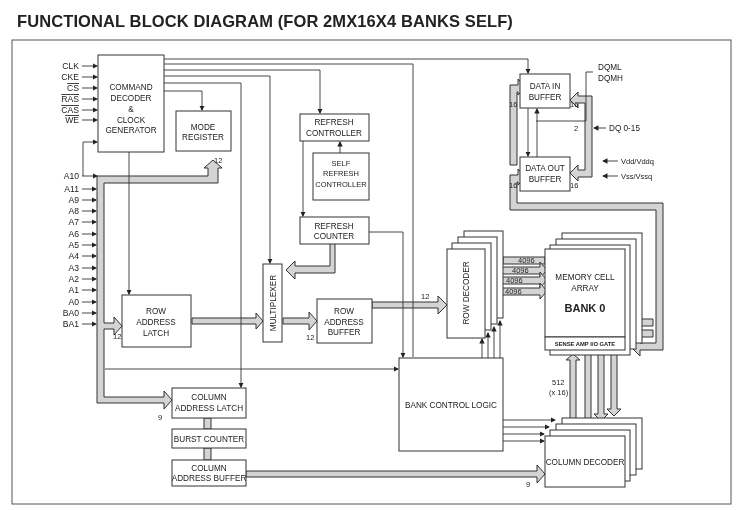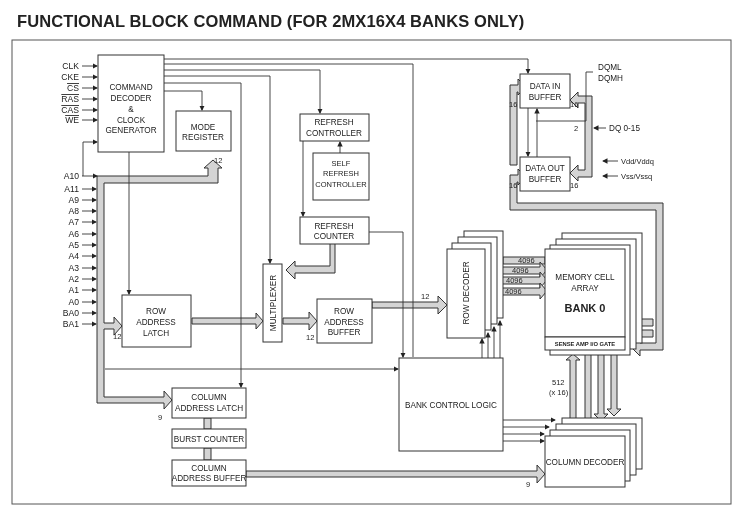--- a/index.html
+++ b/index.html
@@ -7,21 +7,21 @@
   .title { position: absolute; left: 17px; top: 12px; font-size: 16.5px; font-weight: bold; color: #222; letter-spacing: 0.1px; }
   svg { position: absolute; left: 0; top: 0; }
   svg text { font-family: "Liberation Sans", sans-serif; fill: #222; }
   .lbl { font-size: 8.2px; }
   .pin { font-size: 8.6px; }
   .small { font-size: 7.5px; }
 </style>
 </head>
 <body>
 
-<div class="title">FUNCTIONAL BLOCK COMMAND (FOR 2MX16X4 BANKS ONLY)</div>
+<div class="title">FUNCTIONAL BLOCK DIAGRAM (FOR 2MX16X4 BANKS SELF)</div>
 
 <svg width="754" height="510" viewBox="0 0 754 510">
   <defs>
     <marker id="ah" markerWidth="6" markerHeight="6" refX="5" refY="3" orient="auto">
       <path d="M0,0 L6,3 L0,6 z" fill="#222"></path>
     </marker>
   </defs>
 
   <rect x="12" y="40" width="719" height="464" fill="none" stroke="#555" stroke-width="1"></rect>
 

